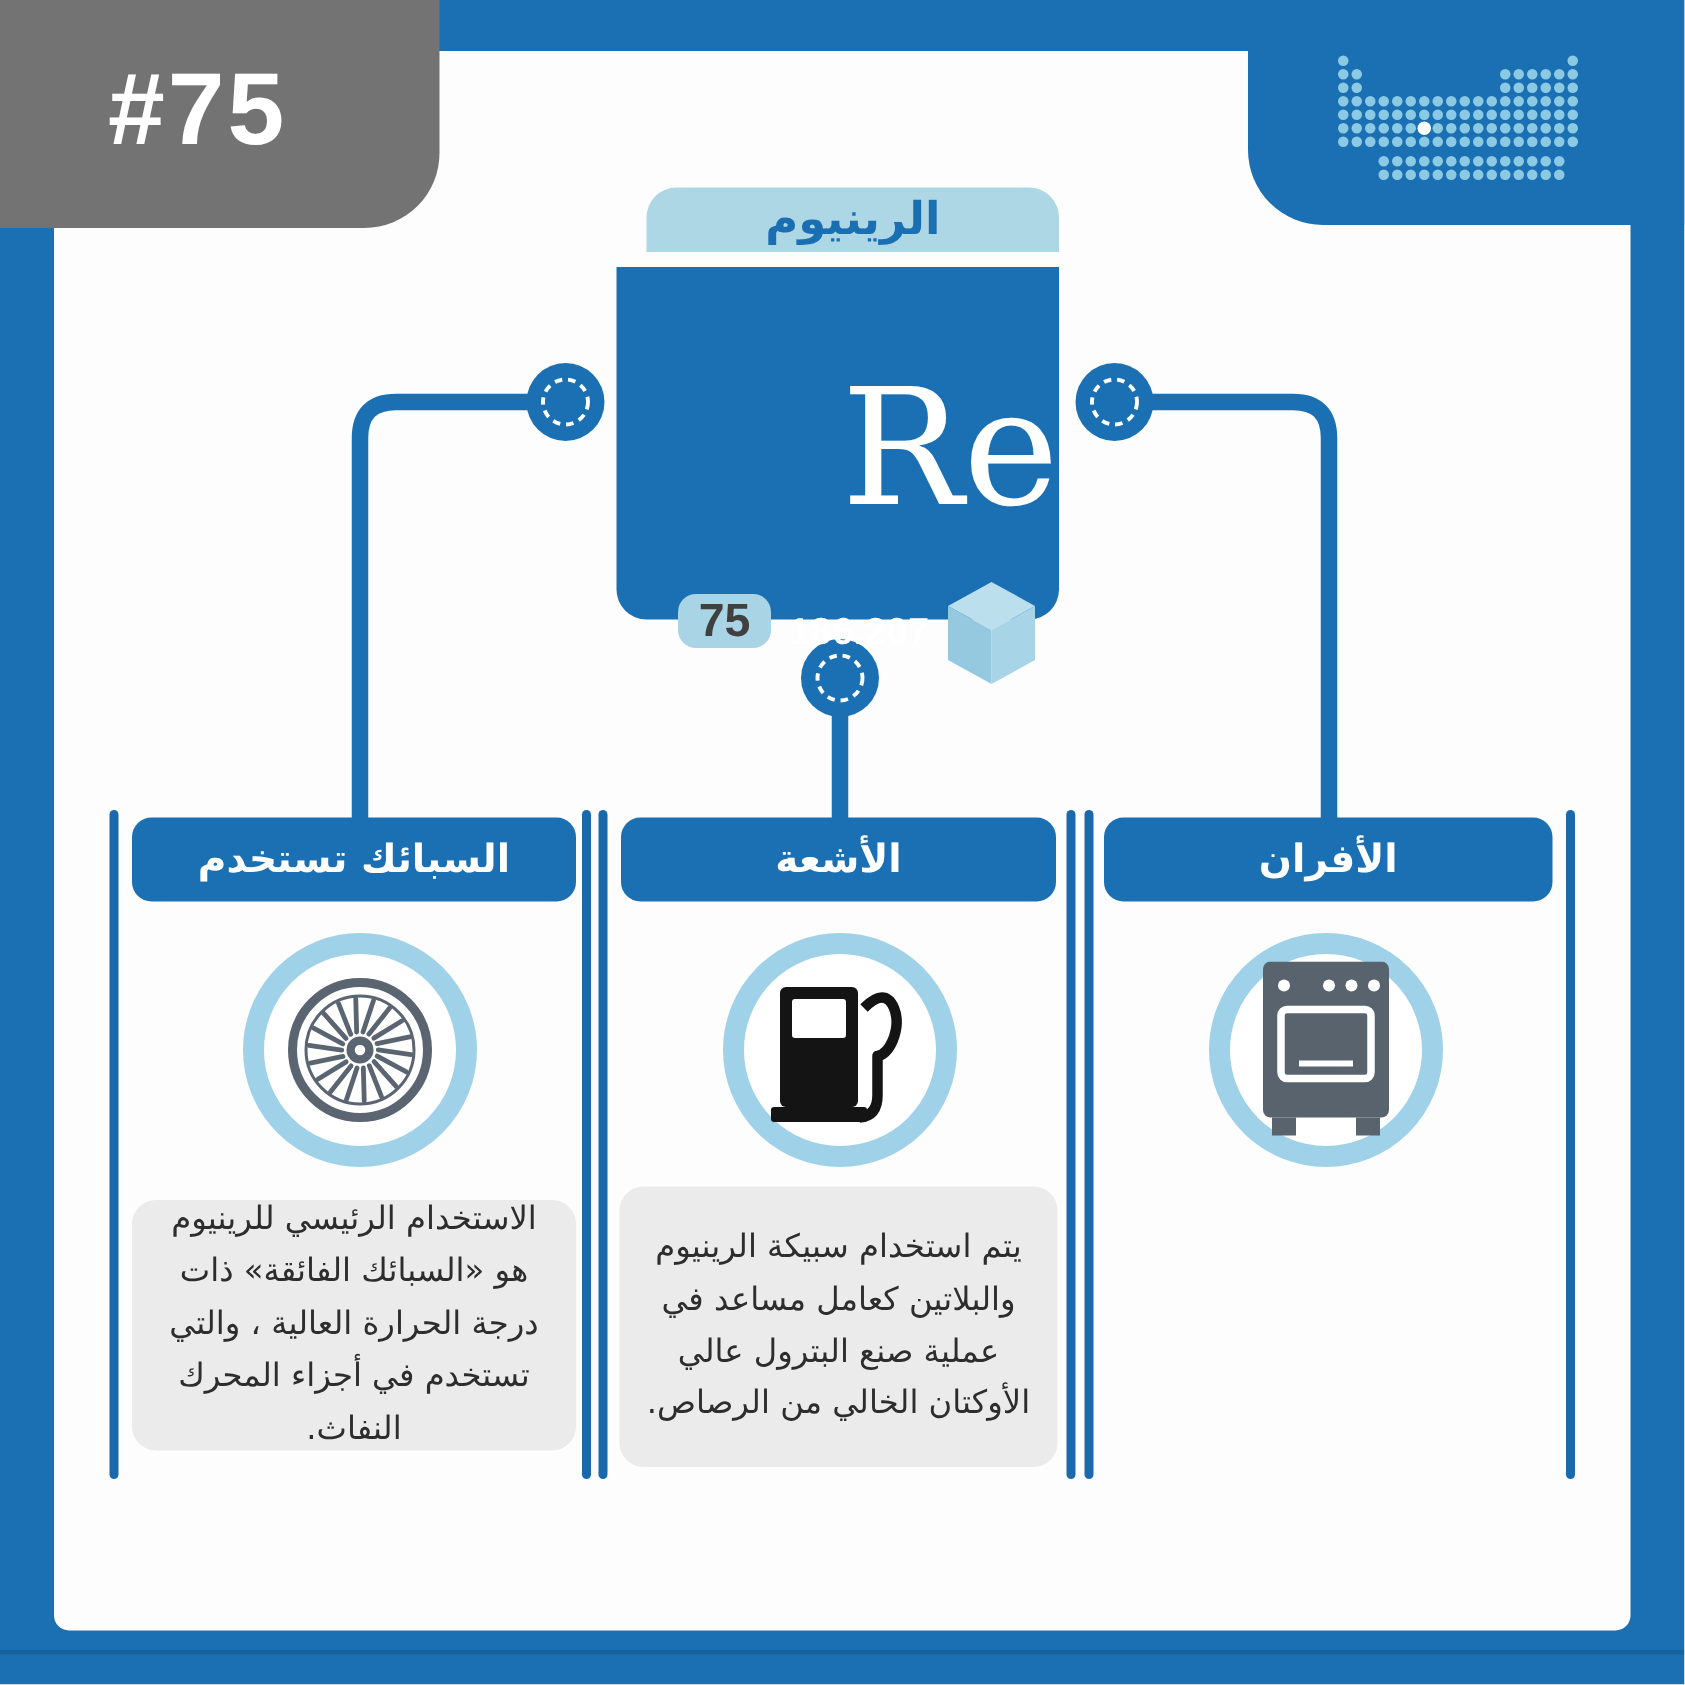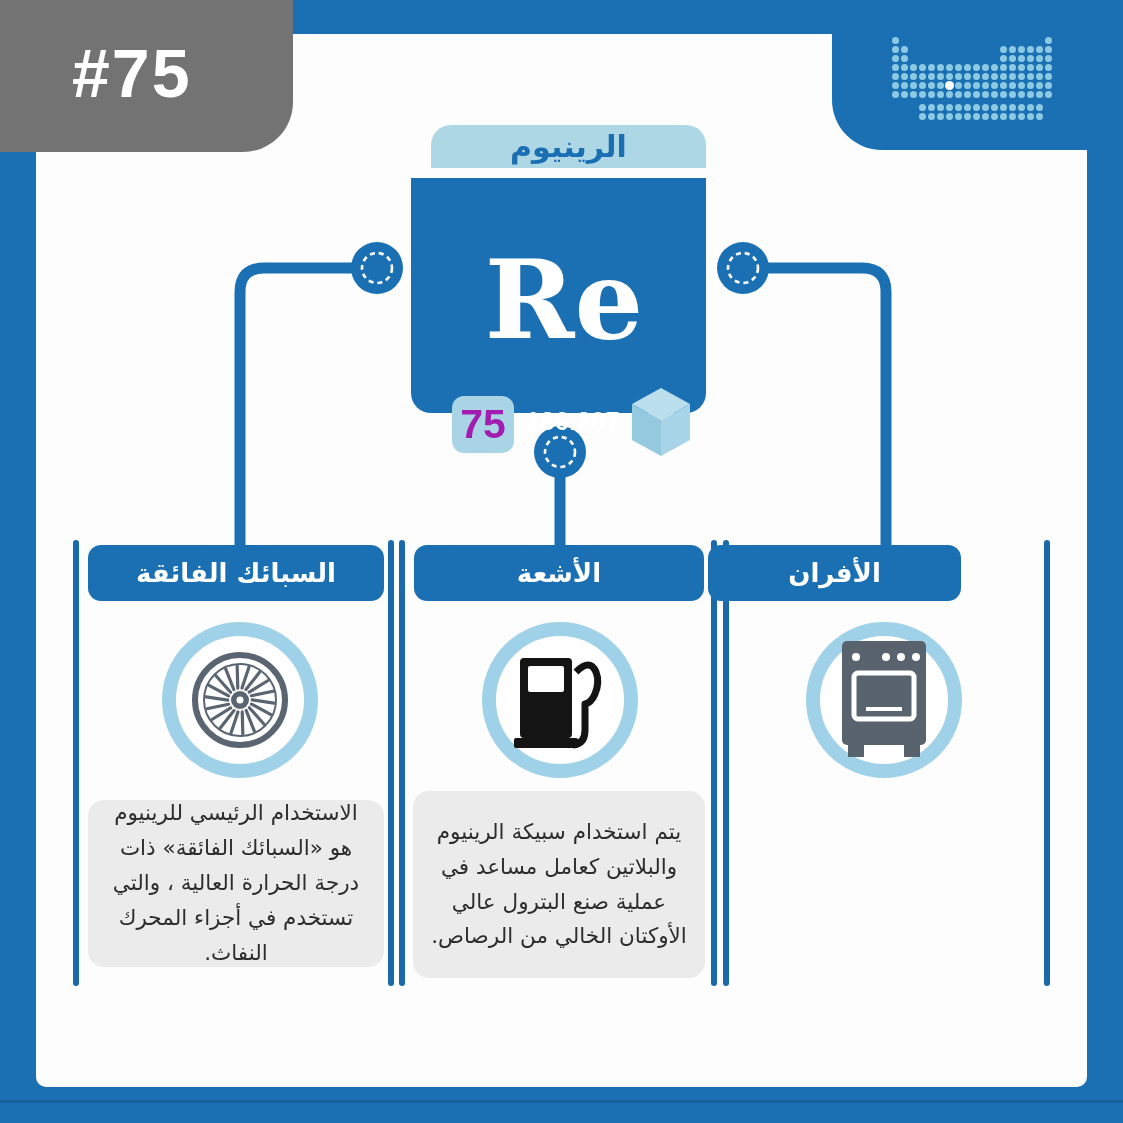--- a/index.html
+++ b/index.html
@@ -44,28 +44,28 @@
     position:absolute; top:0; left:0; right:0; height:43px;
     background:#aed7e6; border-radius:20px 20px 0 0;
     display:flex; align-items:center; justify-content:center;margin-left:20px;
   }
   .el-title { color:#1a6fb3; font-weight:bold; font-size:30px; direction:rtl; }
   .el-body {
     position:absolute; top:53px; left:0; right:0; bottom:0;
     background:#1b70b4; border-radius:0 0 20px 20px;
   }
   .el-symbol {
-    position:absolute; top:68px; left:11px; right:0; text-align:center;
-    color:#ffffff; font-family:"DejaVu Serif", serif; font-weight:bold;
+    position:absolute; top:68px; left:11px; right:0; text-align:right;
+    color:#ffffff; font-family:"DejaVu Serif", serif; font-weight:normal;
     font-size:108px; line-height:1;
   }
   .el-num {
-    position:absolute; left:41px; top:218px; width:62px; height:57px;
-    background:#a9d4e6; border-radius:12px; color:#a21caf;
-    font-family:"Liberation Sans", sans-serif; font-weight:bold; font-size:41px;
+    position:absolute; left:41px; top:218px; width:62px; height:36px;
+    background:#a9d4e6; border-radius:12px; color:#404040;
+    font-family:"Liberation Sans", sans-serif; font-weight:bold; font-size:31px;
     display:flex; align-items:center; justify-content:center;
   }
   .el-mass {
     position:absolute; left:115px; top:218px; height:50px; line-height:50px;
     color:#ffffff; font-family:"Liberation Sans", sans-serif;
     font-weight:bold; font-size:25px; letter-spacing:0.5px;
   }
   .el-cube { position:absolute; right:16px; top:210px; }
 
   
@@ -77,21 +77,21 @@
   .vl-2a { left:399px; } .vl-2b { left:711px; }
   .vl-3a { left:723px; } .vl-3b { left:1044px; }
 
   .card-head {
     position:absolute; top:545px; height:56px; background:#1b70b4;
     border-radius:13px; display:flex; align-items:center; justify-content:center;
     color:#ffffff; font-weight:bold; font-size:26px; direction:rtl; z-index:2;
   }
   .ch-1 { left:88px;  width:296px; }
   .ch-2 { left:414px; width:290px; }
-  .ch-3 { left:708px; width:253px; }
+  .ch-3 { left:736px; width:299px; }
 
   .icon-ring {
     position:absolute; top:622px; width:128px; height:128px;
     border:14px solid #9fd2e8; border-radius:50%; background:#ffffff;
     display:flex; align-items:center; justify-content:center; z-index:2;
   }
   .ir-1 { left:162px; } .ir-2 { left:482px; } .ir-3 { left:806px; }
 
   .desc-box {
     position:absolute; background:#ebebeb; border-radius:16px;
@@ -571,21 +571,21 @@
     </div>
   </div>
 
   <div class="v-line vl-1a"></div>
   <div class="v-line vl-1b"></div>
   <div class="v-line vl-2a"></div>
   <div class="v-line vl-2b"></div>
   <div class="v-line vl-3a"></div>
   <div class="v-line vl-3b"></div>
 
-  <div class="card-head ch-1">السبائك الفائقة</div>
+  <div class="card-head ch-1">السبائك تستخدم</div>
   <div class="card-head ch-2">الأشعة</div>
   <div class="card-head ch-3">الأفران</div>
 
   <div class="icon-ring ir-1">
     <svg width="104" height="104" viewBox="-52 -52 104 104">
       <circle r="45" fill="none" stroke="#5b6571" stroke-width="6"></circle>
       <circle r="36" fill="none" stroke="#5b6571" stroke-width="2"></circle>
       <g stroke="#5b6571" stroke-width="3.2" stroke-linecap="round">
         <line x1="2" y1="-12" x2="9" y2="-33"></line>
         <line x1="2" y1="-12" x2="9" y2="-33" transform="rotate(20)"></line>

